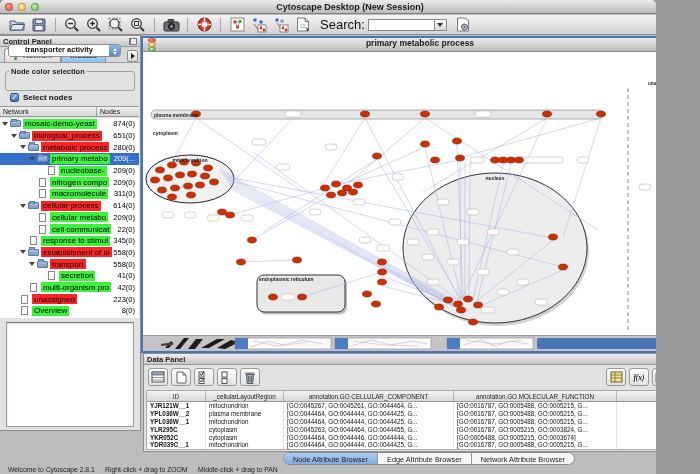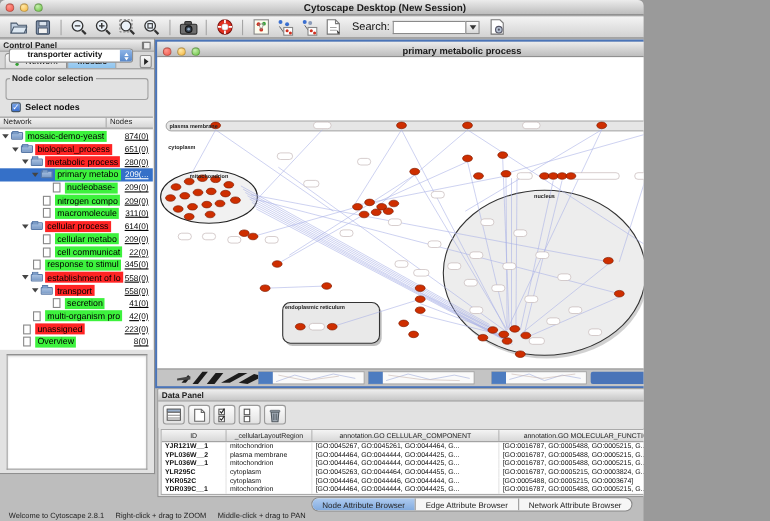--- a/index.html
+++ b/index.html
@@ -1,36 +1,36 @@
 <!DOCTYPE html>
 <html><head>
 <meta charset="utf-8">
 <style>
   * { margin:0; padding:0; box-sizing:border-box; }
   html,body { width:700px; height:474px; }
   body { font-family:"Liberation Sans", sans-serif; background:#9a9a9a; overflow:hidden; }
-  #app { position:absolute; top:0; left:0; width:585px; height:474px; background:#bdbdbd; border-radius:5px 5px 0 0; overflow:hidden; }
+  #app { position:absolute; top:0; left:0; width:656px; height:474px; background:#bdbdbd; border-radius:5px 5px 0 0; overflow:hidden; }
 
   
   #titlebar { position:absolute; top:0; left:0; width:700px; height:14px;
     background:linear-gradient(#ececec,#bcbcbc); border-bottom:1px solid #7f7f7f;
     display:flex; align-items:center; }
   .tl { width:8px; height:8px; border-radius:50%; margin-left:5px; border:0.5px solid rgba(0,0,0,.25); }
   .tl.r { background:radial-gradient(circle at 35% 30%, #ff9a90, #f25648); }
   .tl.y { background:radial-gradient(circle at 35% 30%, #ffe9a8, #f5b53b); }
   .tl.g { background:radial-gradient(circle at 35% 30%, #c8f0b0, #67c23f); }
   #titlebar .ttl { position:absolute; left:0; right:0; text-align:center; font-size:9px; font-weight:bold; color:#1a1a1a; }
 
   
   #toolbar { position:absolute; top:15px; left:0; width:700px; height:20px;
     background:linear-gradient(#f4f4f4,#d2d2d2); border-bottom:1px solid #8f8f8f;
     display:flex; align-items:center; padding-left:6px; }
   .tbtn { width:22px; height:17px; display:flex; align-items:center; justify-content:center; }
   .tsep { width:1px; height:14px; background:#a5a5a5; margin:0 5px; }
-  #search-lbl { font-size:10px; color:#111; margin:0 3px 0 6px; }
+  #search-lbl { font-size:13px; color:#111; margin:0 3px 0 6px; }
   #search-box { display:flex; align-items:center; }
   #search-input { width:66px; height:12px; border:1px solid #8a8a8a; border-right:none; background:#fff; font-size:8px; padding:0 2px; }
   #search-drop { width:13px; height:12px; border:1px solid #8a8a8a; background:linear-gradient(#fdfdfd,#d8d8d8);
     display:flex; align-items:center; justify-content:center; }
   .darr { width:0; height:0; border-left:3px solid transparent; border-right:3px solid transparent; border-top:4px solid #333; }
 
   
   #control-panel { position:absolute; top:35px; left:0; width:141px; height:396px;
     background:#e2e2e2; border:1px solid #8f8f8f; border-left:none; }
   .phead { height:11px; background:linear-gradient(#efefef,#c6c6c6); border-bottom:1px solid #999;
@@ -65,30 +65,30 @@
   .trow { height:11.7px; display:flex; align-items:center; position:relative; }
   .trow.sel { background:#3570c8; }
   .arrow { width:0; height:0; border-left:3.5px solid transparent; border-right:3.5px solid transparent; border-top:4.5px solid #444; margin-right:2px; flex:none; }
   .arrow.hidden { visibility:hidden; }
   .fold { width:11px; height:7px; background:linear-gradient(#a8c0e0,#7b9cc8); border:1px solid #5a7aa8; border-radius:1px; position:relative; margin-right:2px; flex:none; }
   .fold:before { content:""; position:absolute; top:-2.5px; left:0; width:4px; height:2px; background:#7b9cc8; border:1px solid #5a7aa8; border-bottom:none; border-radius:1px 1px 0 0; }
   .file { width:7px; height:9px; background:#fff; border:1px solid #888; margin:0 4px 0 2px; flex:none; }
   .tlabel { font-size:8px; color:#000; padding:0.5px 2px; white-space:nowrap; overflow:hidden; max-width:78px; }
   .tlabel.green { background:#3df23d; }
   .tlabel.red { background:#ff2424; }
-  .tcount { position:absolute; right:4px; font-size:7.5px; color:#000;text-decoration:underline; }
+  .tcount { position:absolute; right:4px; font-size:7.5px; color:#000; }
   .trow.sel .tcount { color:#fff; }
   #overview-box { position:absolute; top:286px; left:6px; width:128px; height:105px; background:#fff;
     border:1px solid #999; border-top-color:#777; box-shadow:inset 0 1px 2px rgba(0,0,0,.15); }
 
   
   #network-window { position:absolute; top:36px; left:141px; width:558px; height:317px;
     border:2px solid #4a74b8; background:#c8c8c8; }
   #nw-title { height:14px; background:linear-gradient(#ececec,#bdbdbd); border-bottom:1px solid #8a8a8a;
-    display:flex; align-items:flex-end; position:relative; }
+    display:flex; align-items:flex-start; position:relative;flex-direction:column; }
   #nw-title .ttl { position:absolute; left:0; right:0; text-align:center; font-size:8.5px; font-weight:bold; color:#1a1a1a; }
   #nw-canvas { position:relative; width:554px; height:283px; background:#fff; overflow:hidden; }
   #nw-strip { position:relative; width:554px; height:16px; background:#c4c4c4; border-top:1px solid #9a9a9a; }
 
   
   #data-panel { position:absolute; top:353px; left:143px; width:557px; height:99px; background:#e2e2e2; border:1px solid #8f8f8f; }
   #dp-toolbar { height:24px; display:flex; align-items:center; gap:3px; padding:0 4px; background:#e2e2e2; }
   .dbtn { width:20px; height:18px; border:1px solid #9a9a9a; border-radius:3px; background:linear-gradient(#fdfdfd,#e2e2e2);
     display:flex; align-items:center; justify-content:center; }
   .dbtn.fx { font-size:7.5px; font-style:italic; font-weight:bold; color:#222; font-family:"Liberation Serif",serif; }

